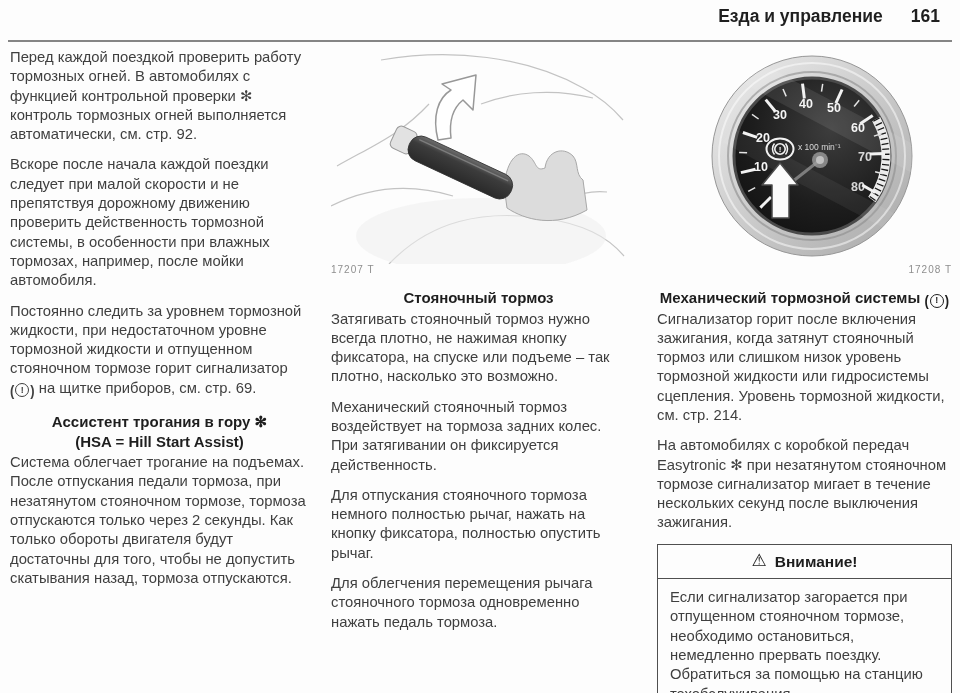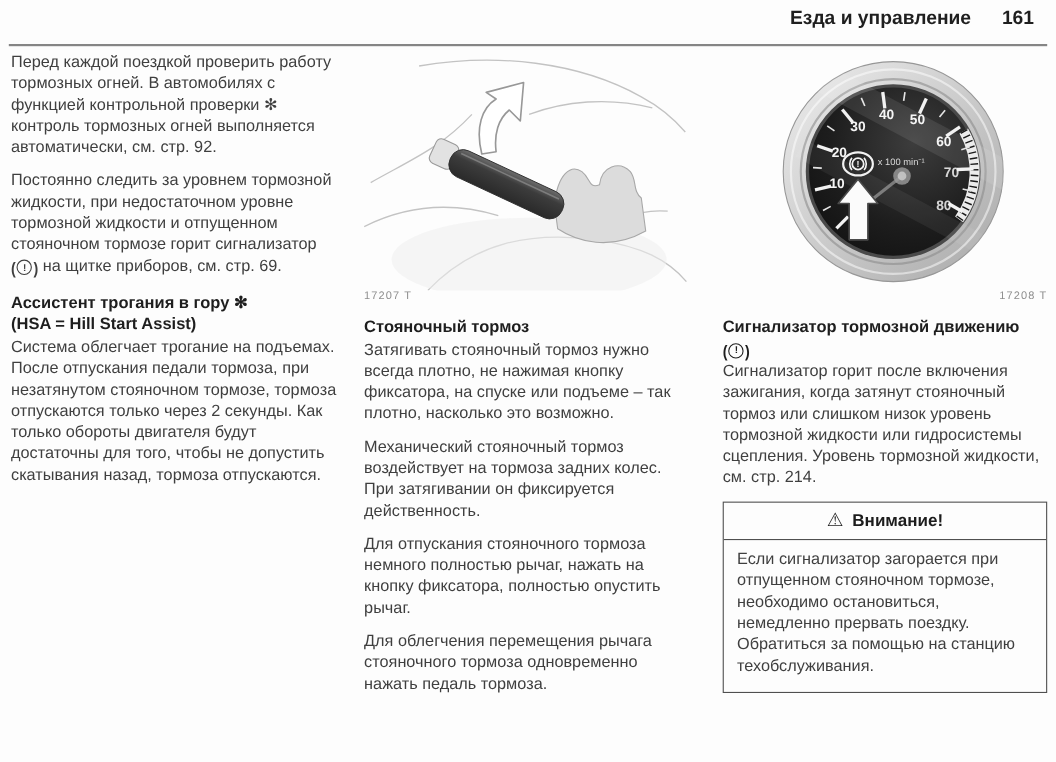--- a/index.html
+++ b/index.html
@@ -8,21 +8,21 @@
   
   #hdr{position:absolute;top:6px;right:20px;display:flex;gap:28px;align-items:baseline;
        font-weight:bold;font-size:17.5px;color:#1f1f1f;}
   #hrule{position:absolute;top:40px;left:8px;right:8px;height:2px;background:#858585;}
   
   .col{position:absolute;top:48px;font-size:14.8px;line-height:19.3px;}
   #col-left{left:10px;width:299px;}
   #col-mid{left:331px;width:295px;}
   #col-right{left:657px;width:295px;}
   .col p{margin:0 0 11px 0;}
-  .h3{font-weight:bold;color:#1e1e1e;font-size:15px;line-height:19.5px;margin:14px 0 2px 0;}
+  .h3{font-weight:bold;color:#1e1e1e;font-size:15px;line-height:19.5px;margin:14px 0 2px 0;text-align:center;}
   .fig{position:relative;width:100%;}
   .figcap{font-size:10px;color:#8e8e8e;letter-spacing:1px;line-height:12px;}
   .figcap.right{text-align:right;}
   
   .bsym{display:inline-flex;align-items:center;vertical-align:-2px;color:#3f3f3f;font-weight:bold;}
   .bsym .par{font-size:13px;line-height:13px;transform:scaleY(1.15);}
   .bsym .circ{display:inline-flex;align-items:center;justify-content:center;width:12px;height:12px;
         border:1.6px solid currentColor;border-radius:50%;font-size:9px;font-weight:bold;margin:0 1px;}
   .hsym{color:#1e1e1e;}
   
@@ -40,20 +40,21 @@
 <div id="page">
 
   <div id="hdr">
     <span>Езда и управление</span>
     <span>161</span>
   </div>
   <div id="hrule"></div>
 
   <div class="col" id="col-left">
     <p>Перед каждой поездкой проверить работу тормозных огней. В автомобилях с функцией контрольной проверки ✻ контроль тормозных огней выполняется автоматически, см. стр. 92.</p>
+    <p>Вскоре после начала каждой поездки следует при малой скорости и не препятствуя дорожному движению проверить действенность тормозной системы, в особенности при влажных тормозах, например, после мойки автомобиля.</p>
     <p><span>Постоянно следить за уровнем тормозной жидкости, при недостаточном уровне тормозной жидкости и отпущенном стояночном тормозе горит сигнализатор </span><span class="bsym">
           <span class="par">(</span>
           <span class="circ">!</span>
           <span class="par">)</span>
         </span><span> на щитке приборов, см. стр. 69.</span></p>
     <div class="h3">
       <div>Ассистент трогания в гору ✻</div>
       <div>(HSA = Hill Start Assist)</div>
     </div>
     <p>Система облегчает трогание на подъемах. После отпускания педали тормоза, при незатянутом стояночном тормозе, тормоза отпускаются только через 2 секунды. Как только обороты двигателя будут достаточны для того, чтобы не допустить скатывания назад, тормоза отпускаются.</p>
@@ -177,26 +178,27 @@
             <path d="M128.5,95.5 A8.5,8.5 0 0 1 128.5,106.5" stroke-width="1.5"></path>
             <circle cx="123" cy="101" r="5.2" stroke-width="1.6"></circle>
             <text x="123" y="101.6" text-anchor="middle" dominant-baseline="middle" font-size="8" font-weight="bold" fill="#f2f2f2" stroke="none">!</text>
           </g>
 
           <polygon points="123,115 105,137 115,137 115,170 132,170 132,137 141,137" fill="#fbfbfb" stroke="#4a4a4a" stroke-width="1.5" stroke-linejoin="round"></polygon>
         </g>
       </svg>
     </div>
     <div class="figcap right">17208 T</div>
-    <div class="h3" style="margin-top:12px;"><span>Сигнализатор тормозной движению</span> <span class="bsym hsym">
+    <div class="h3" style="margin-top:12px;"><span>Механический тормозной системы</span> <span class="bsym hsym">
           <span class="par">(</span>
           <span class="circ">!</span>
           <span class="par">)</span>
         </span></div>
     <p>Сигнализатор горит после включения зажигания, когда затянут стояночный тормоз или слишком низок уровень тормозной жидкости или гидросистемы сцепления. Уровень тормозной жидкости, см. стр. 214.</p>
+    <p>На автомобилях с коробкой передач Easytronic ✻ при незатянутом стояночном тормозе сигнализатор мигает в течение нескольких секунд после выключения зажигания.</p>
 
     <div id="warnbox">
       <div class="wtitle">
         <span class="wicon">⚠</span>
         <span>Внимание!</span>
       </div>
       <div class="wbody">
         <p>Если сигнализатор загорается при отпущенном стояночном тормозе, необходимо остановиться, немедленно прервать поездку. Обратиться за помощью на станцию техобслуживания.</p>
       </div>
     </div>

